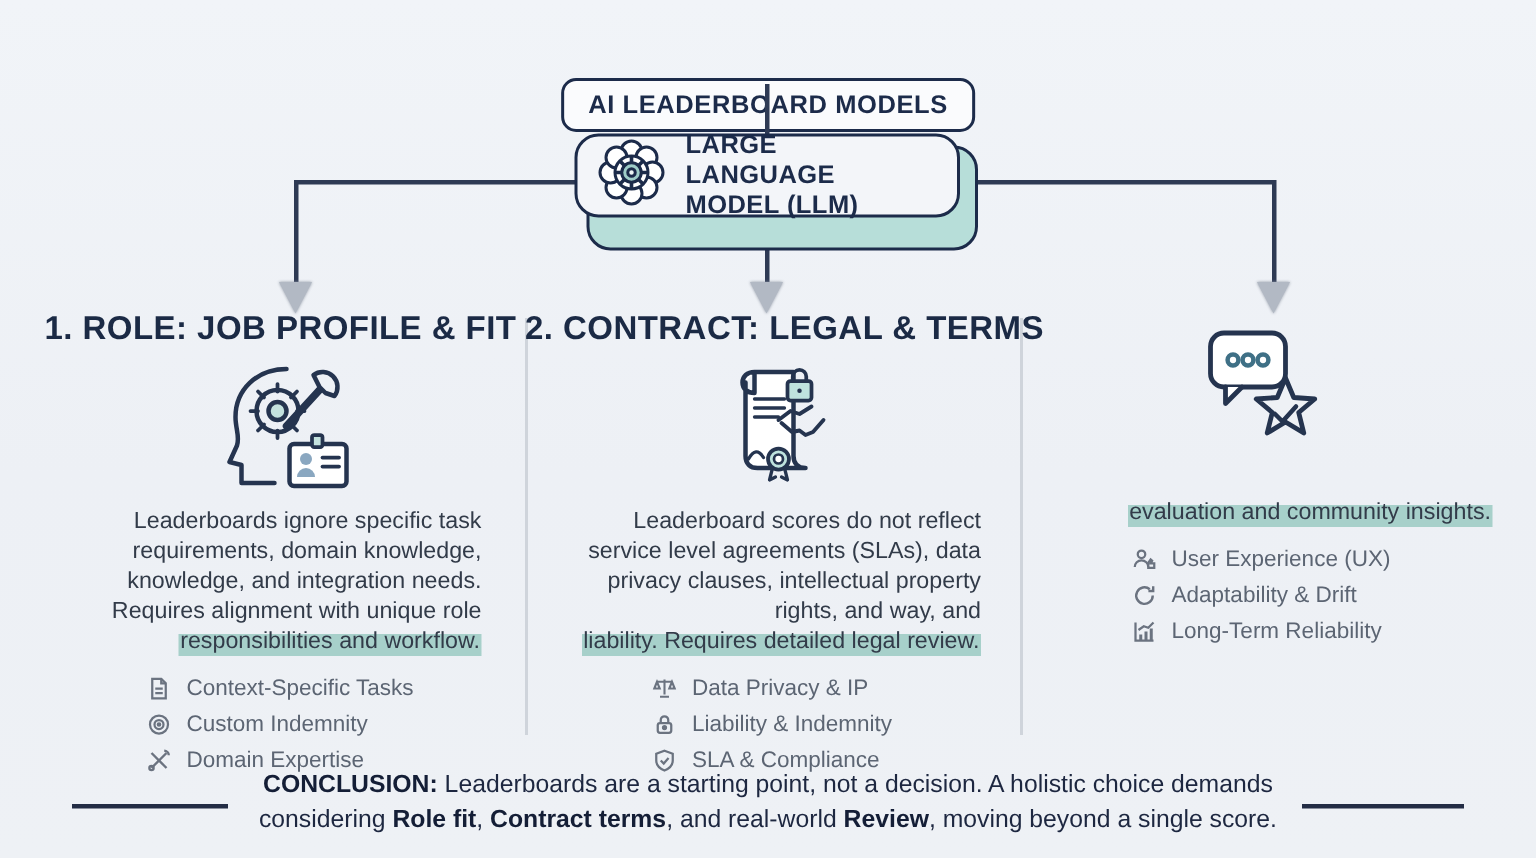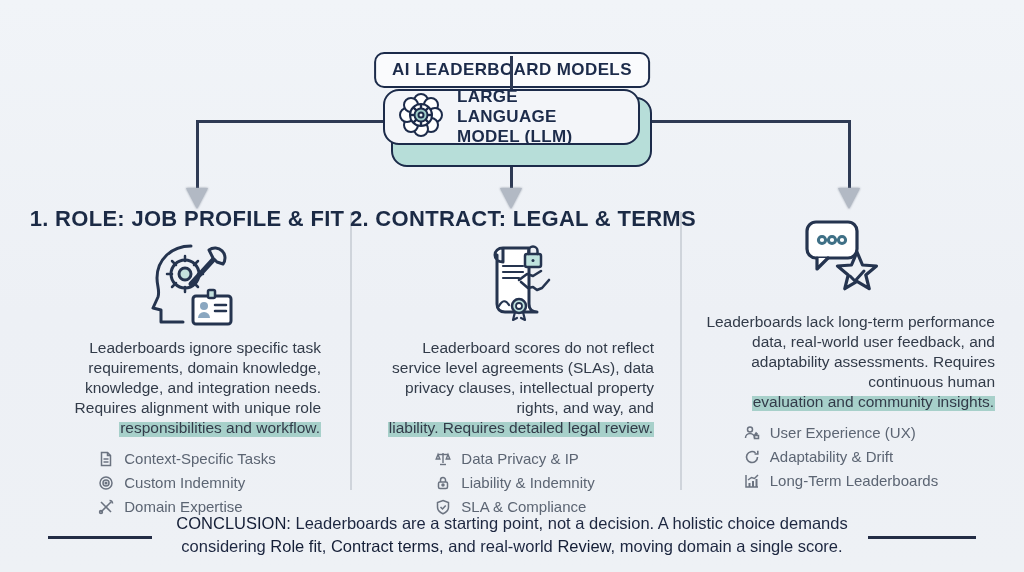--- a/index.html
+++ b/index.html
@@ -34,21 +34,21 @@
   .hl{display:inline-block;padding:0 1px;
       background:linear-gradient(180deg,transparent 22%,#a7d0ca 22%,#a7d0ca 96%,transparent 96%);}
   .bullets{display:inline-block;text-align:center;margin-top:12px;}
   .bullet{display:flex;align-items:center;gap:10px;margin-bottom:7px;color:#5c6573;font-size:15px;}
   .bullet svg{flex:0 0 auto;}
   .divider{position:absolute;top:212px;width:1.5px;height:278px;background:#cfd4db;}
 
   
   .conclusion{position:absolute;left:50%;top:512px;transform:translateX(-50%);
               width:700px;text-align:center;font-size:16.5px;line-height:23px;color:#1d2740;}
-  .conclusion b{font-weight:normal;color:#141e36;}
+  .conclusion b{font-weight:bold;color:#141e36;}
   .c-line{position:absolute;top:536px;height:2.5px;background:#232d45;}
 </style>
 </head>
 <body>
 
 <div class="canvas">
 
   <div class="top-box">
     <span>AI LEADERBOARD MODELS</span>
   </div>
@@ -215,21 +215,21 @@
         <rect x="18" y="8" width="50" height="36" rx="9" fill="#ffffff"></rect>
         <path d="M28 44 v11 l11-11" fill="#ffffff"></path>
         <circle cx="33" cy="26" r="3.6" fill="none" stroke="#3f7086" stroke-width="3"></circle>
         <circle cx="43" cy="26" r="3.6" fill="none" stroke="#3f7086" stroke-width="3"></circle>
         <circle cx="53" cy="26" r="3.6" fill="none" stroke="#3f7086" stroke-width="3"></circle>
         <path d="M68 38 l5.5 13 14 1 -10.7 9 3.4 13.7 -12.2-7.4 -12.2 7.4 3.4-13.7 -10.7-9 14-1 z" fill="#eef1f5"></path>
         <path d="M61 62 l5 5 9-10" stroke-width="3"></path>
       </svg>
     </div>
     <div class="col-body" style="max-width:308px">
-      <span>Leaderboards lack long-term performance data, real-world user feedback, and adaptability assessments. Requires continuous human</span><br>
+      <br>
       <span class="hl">evaluation and community insights.</span>
     </div>
     <div class="bullets">
       <div class="bullet">
         <svg width="16" height="16" viewBox="0 0 16 16" fill="none" stroke="#6b7380" stroke-width="1.5">
           <circle cx="6" cy="4.5" r="2.5"></circle>
             <path d="M1.5 13 a4.5 4.5 0 0 1 9 0"></path>
           <path d="M10.5 13.5 v-3.2 l1.6-2.3 1 .9 -.9 1.6 h2.3 v3 z"></path>
         </svg>
         <span>User Experience (UX)</span>
@@ -242,24 +242,24 @@
         <span>Adaptability &amp; Drift</span>
       </div>
       <div class="bullet">
         <svg width="16" height="16" viewBox="0 0 16 16" fill="none" stroke="#6b7380" stroke-width="1.5">
           <path d="M2 2 v12 h12"></path>
             <rect x="4.5" y="10" width="2" height="4" fill="#6b7380" stroke="none"></rect>
           <rect x="8" y="8" width="2" height="6" fill="#6b7380" stroke="none"></rect>
             <rect x="11.5" y="6" width="2" height="8" fill="#6b7380" stroke="none"></rect>
           <path d="M4 7 l3.5-2.5 3 1 3.5-3.5"></path>
         </svg>
-        <span>Long-Term Leaderboards</span>
+        <span>Long-Term Reliability</span>
       </div>
     </div>
   </div>
 
   <div class="c-line" style="left:48px;width:104px"></div>
   <div class="c-line" style="left:868px;width:108px"></div>
   <div class="conclusion">
-    <b>CONCLUSION:</b><span> Leaderboards are a starting point, not a decision. A holistic choice demands considering </span><b>Role fit</b><span>, </span><b>Contract terms</b><span>, and real-world </span><b>Review</b><span>, moving domain a single score.</span>
+    <b>CONCLUSION:</b><span> Leaderboards are a starting point, not a decision. A holistic choice demands considering </span><b>Role fit</b><span>, </span><b>Contract terms</b><span>, and real-world </span><b>Review</b><span>, moving beyond a single score.</span>
   </div>
 
 </div>
 
 </body></html>

